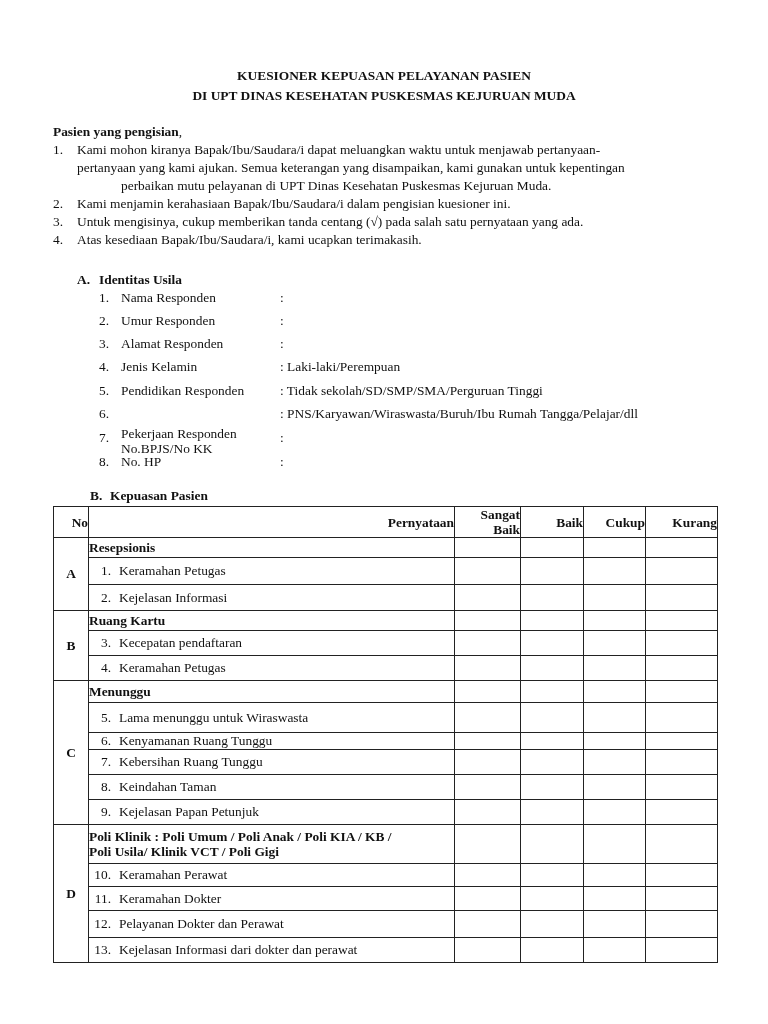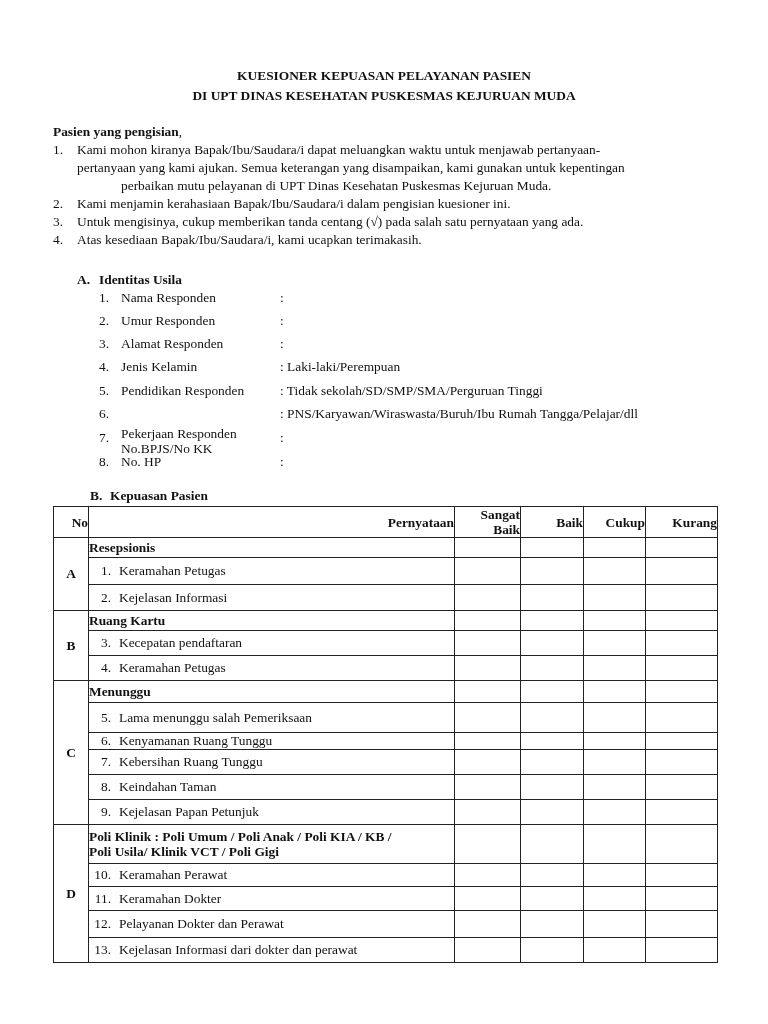--- a/index.html
+++ b/index.html
@@ -163,21 +163,21 @@
 
   <tr style="height:22px">
     <td class="cat" rowspan="6">C</td>
     <td class="grp">Menunggu</td>
     <td></td>
         <td></td>
         <td></td>
         <td></td>
   </tr>
   <tr style="height:30px">
-    <td class="item"><span class="n">5.</span><span>Lama menunggu salah Pemeriksaan</span></td>
+    <td class="item"><span class="n">5.</span><span>Lama menunggu untuk Wiraswasta</span></td>
     <td></td>
         <td></td>
         <td></td>
         <td></td>
   </tr>
   <tr style="height:16px">
     <td class="item"><span class="n">6.</span><span>Kenyamanan Ruang Tunggu</span></td>
     <td></td>
         <td></td>
         <td></td>

